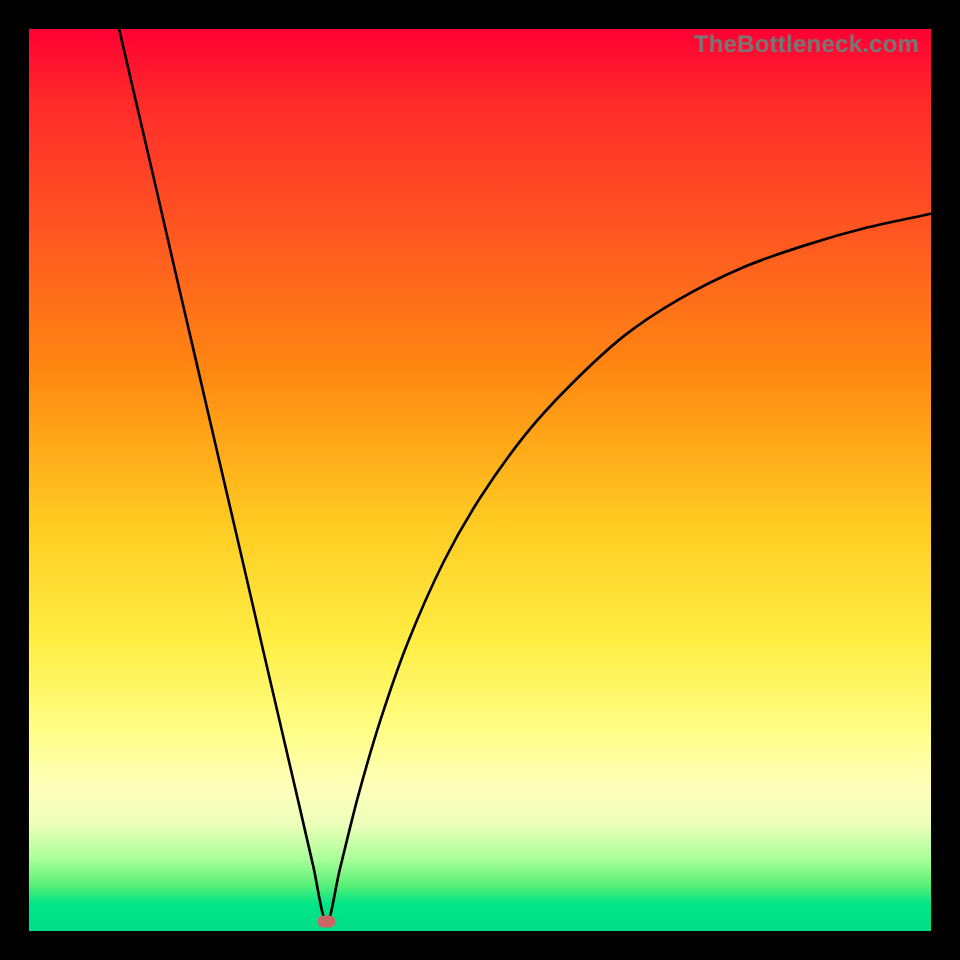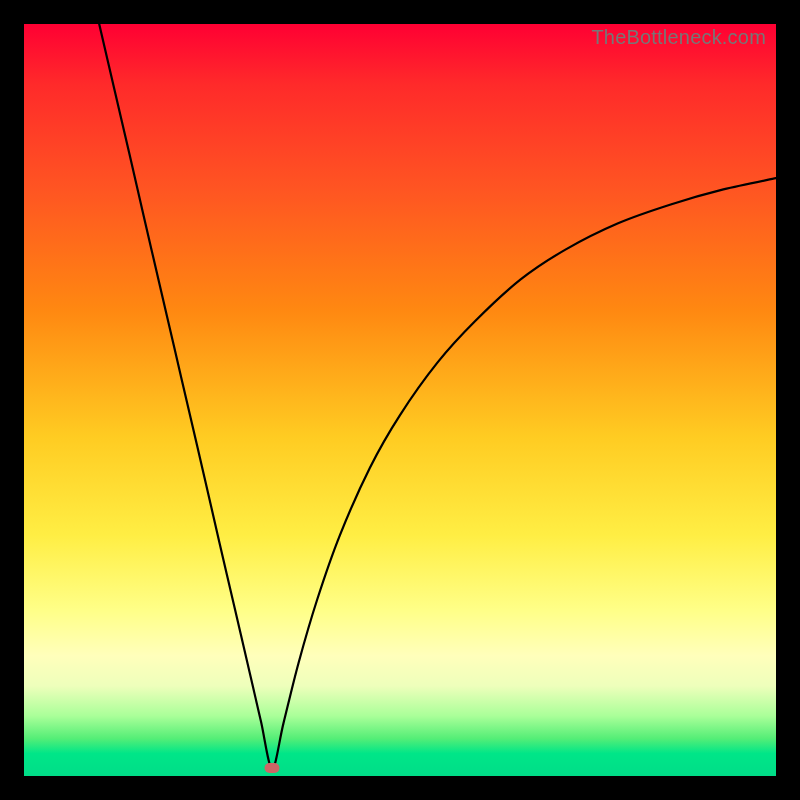--- a/index.html
+++ b/index.html
@@ -44,21 +44,21 @@
       #00e688 97%,
       #00dd88 100%
     );
   }
   .watermark {
     position: absolute;
     top: 2px;
     right: 10px;
     color: #777;
     font-size: 20px;
-    font-weight: 400;
+    font-weight: 700;
     letter-spacing: 0.2px;
     user-select: none;
   }
   svg.curve {
     position: absolute;
     inset: 0;
     width: 100%;
     height: 100%;
   }
   .marker {

